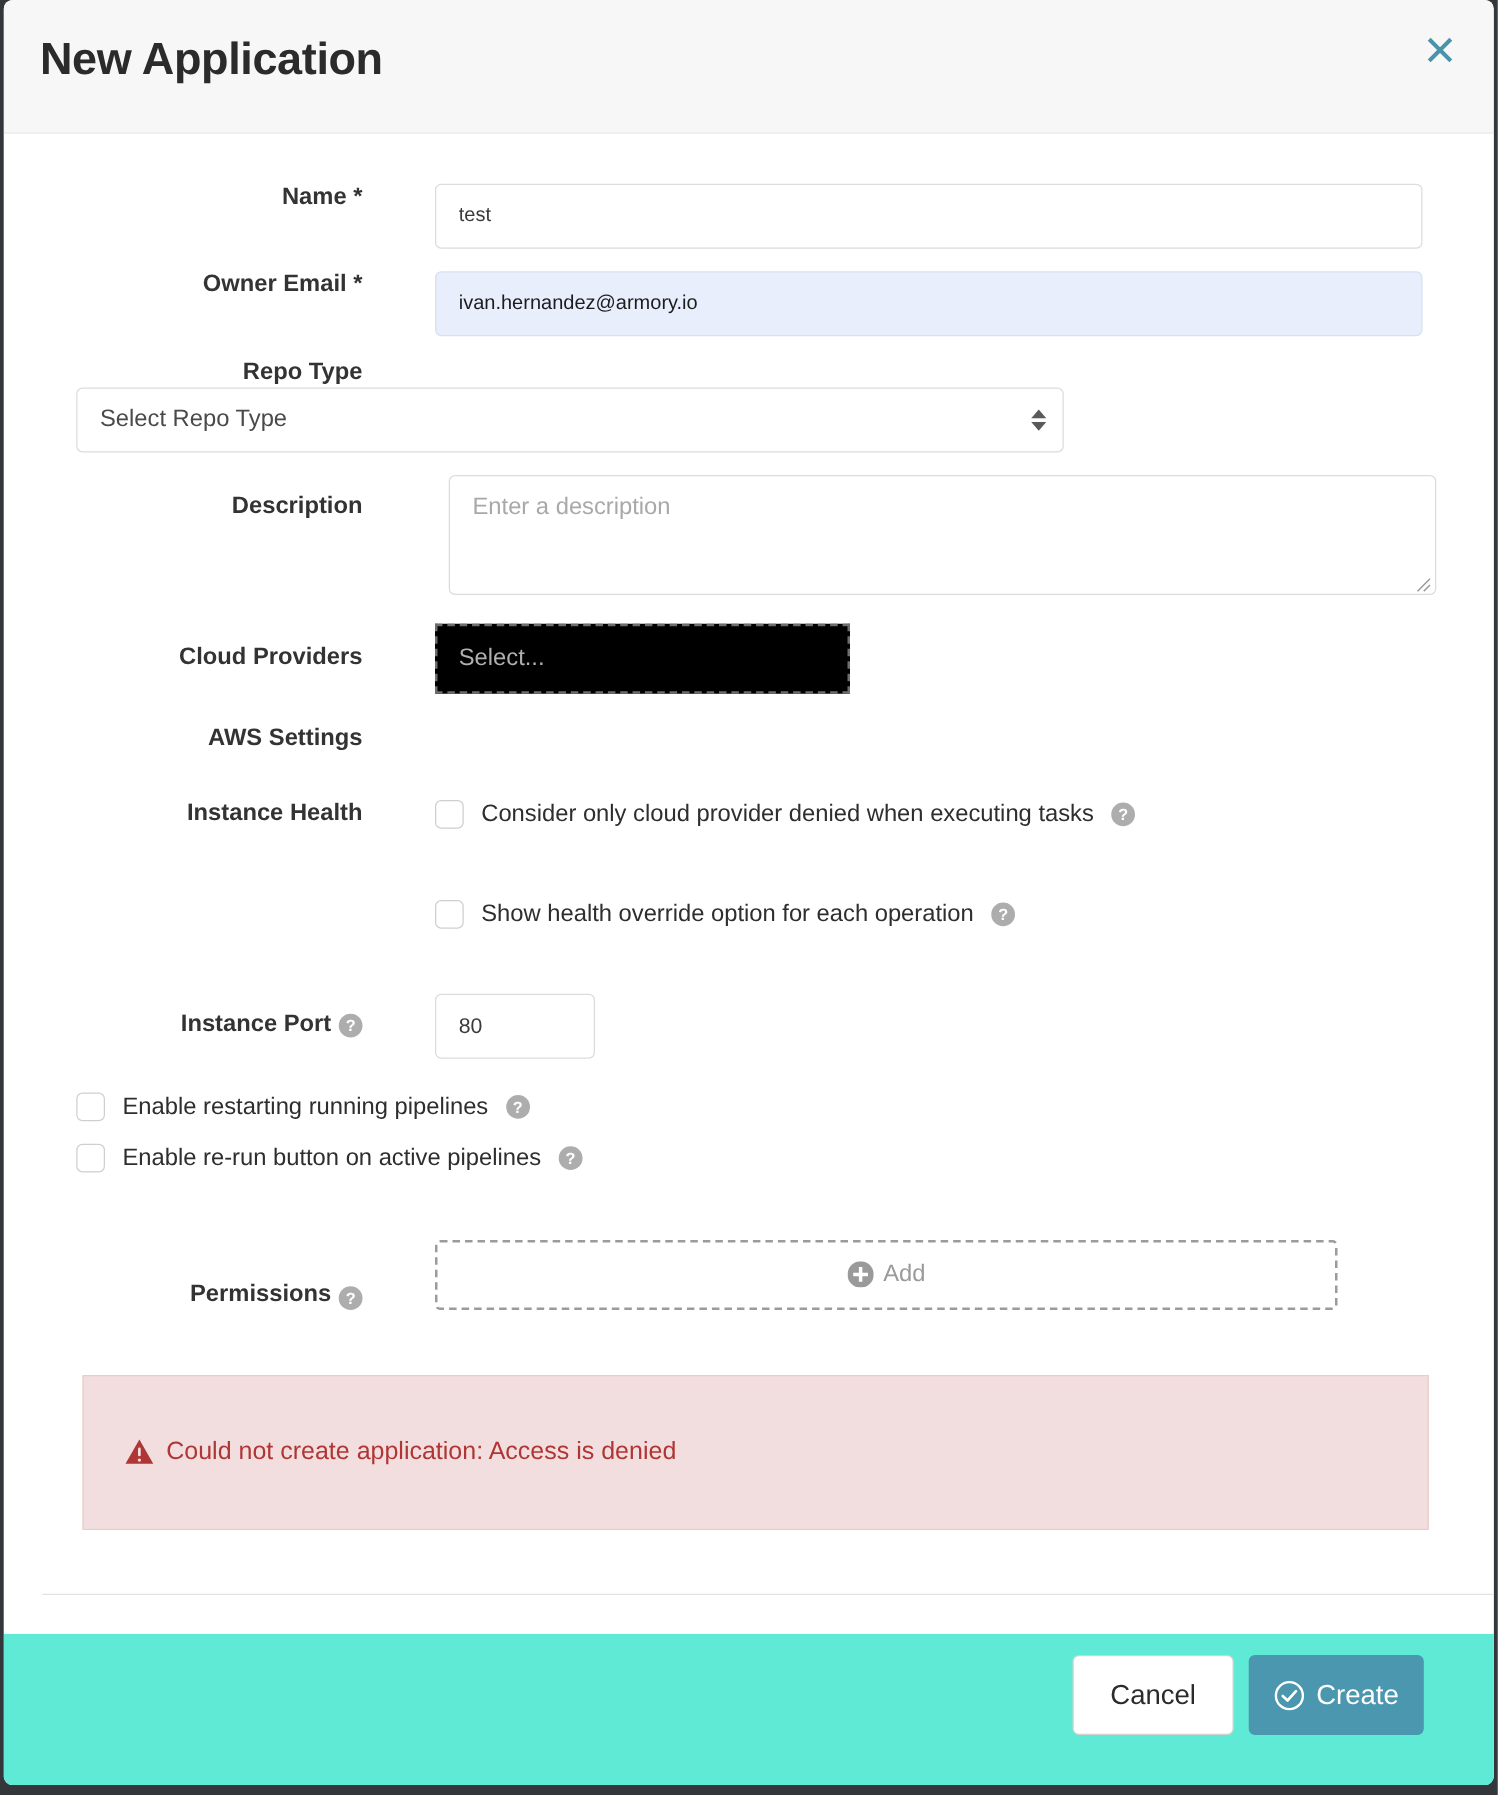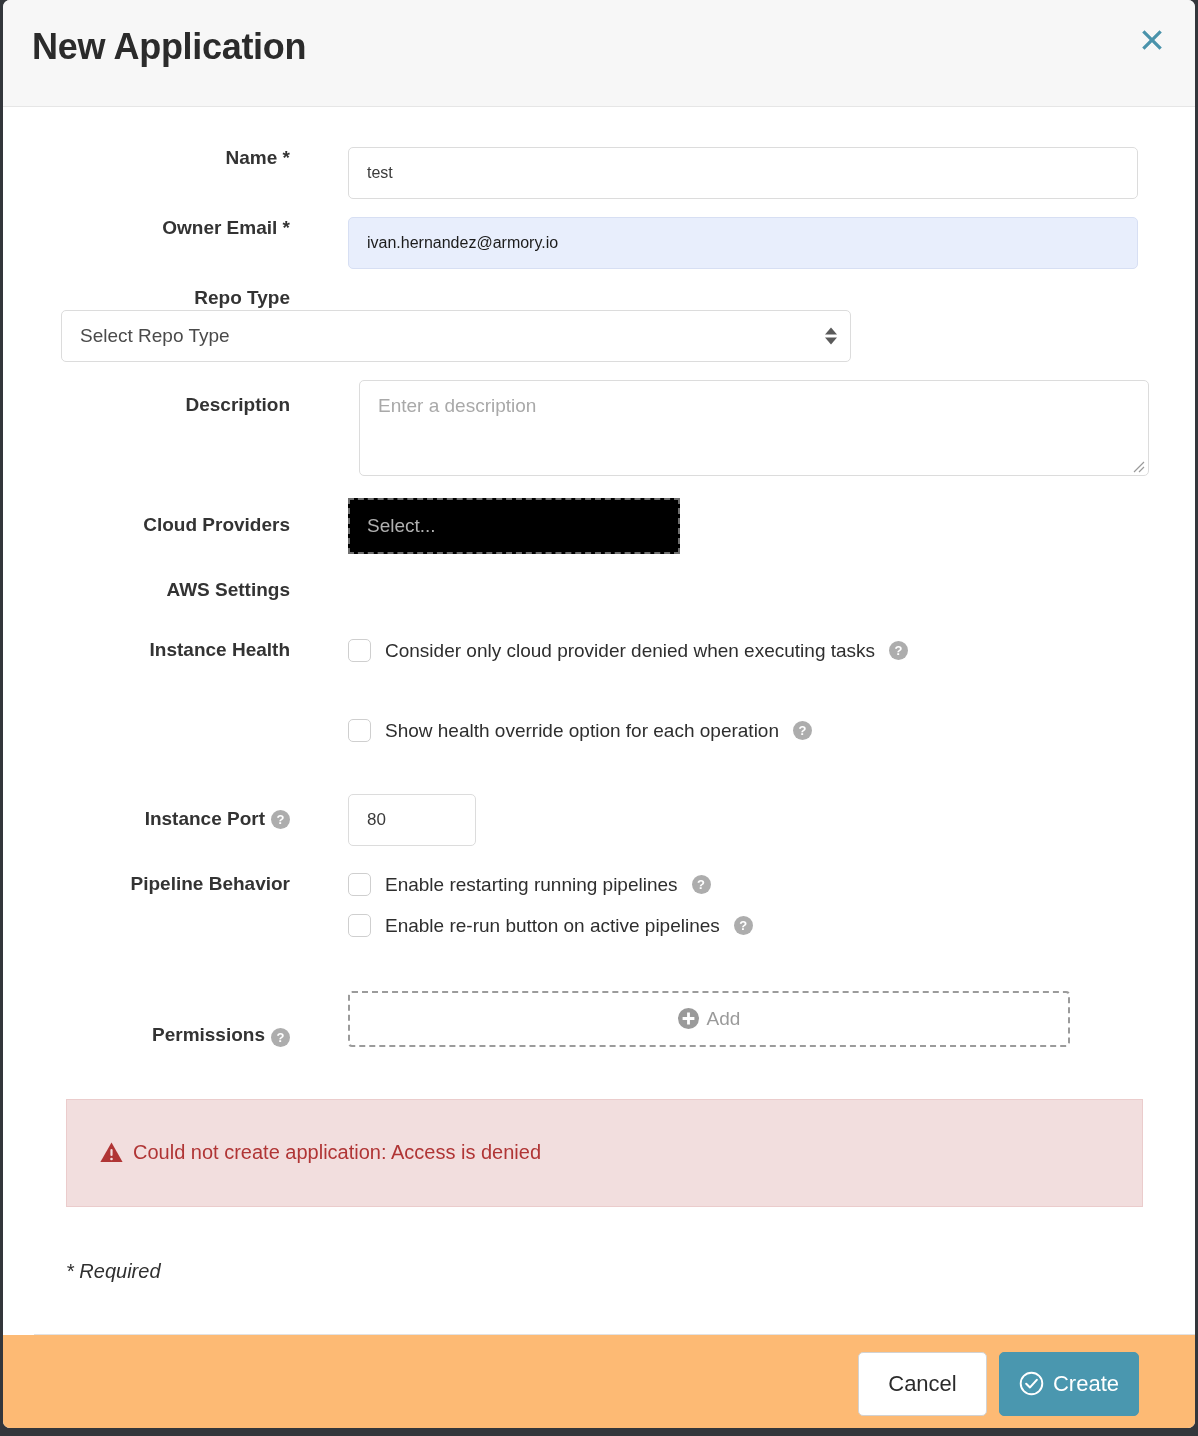--- a/index.html
+++ b/index.html
@@ -255,21 +255,21 @@
     font-family: "Liberation Sans", sans-serif;
     cursor: pointer;
     line-height: 1;
     vertical-align: middle;
   }
 
   
   .alert {
     margin: 0 0 0 63px;
     width: 1077px;
-    height: 108px;
+    height: 124px;
     box-sizing: border-box;
     background: #f2dede;
     border: 1px solid #ebcccc;
     display: flex;
     align-items: center;
     padding-left: 33px;
     gap: 10px;
   }
   .alert-text {
     font-size: 20px;
@@ -287,21 +287,21 @@
     margin-left: 31px;
     width: 1161px;
     height: 1px;
     background: #e2e2e2;
   }
 
   
   .modal-footer {
     height: 121px;
     min-height: 121px;
-    background: #fdba74;
+    background: #5eead4;
     display: flex;
     align-items: flex-start;
     justify-content: flex-end;
     padding: 17px 56px 0 0;
     box-sizing: border-box;
     gap: 12px;
   }
   .btn {
     font-family: "Liberation Sans", sans-serif;
     font-size: 22px;
@@ -424,21 +424,20 @@
       <div class="flabel" style="height:52px;">
         <span>Instance Port</span>
         <span class="help">?</span>
       </div>
       <div class="fcontrol">
         <input class="txt-input small" type="text" value="80" style="">
       </div>
     </div>
 
     <div class="frow" style="margin-top:22px;">
-      <div class="flabel" style="height:34px;">Pipeline Behavior</div>
       <div class="fcontrol">
         <div class="cbrow">
           <span class="cbox"></span>
           <span class="cblabel">Enable restarting running pipelines</span>
           <span class="help">?</span>
         </div>
         <div class="cbrow" style="margin-top:7px;">
           <span class="cbox"></span>
           <span class="cblabel">Enable re-run button on active pipelines</span>
           <span class="help">?</span>
@@ -464,21 +463,20 @@
 
     <div class="alert" style="margin-top:52px;">
       <svg width="23" height="21" viewBox="0 0 23 21" aria-hidden="true">
         <path d="M11.5 0.5 L22.6 20 L0.4 20 Z" fill="#b03535"></path>
         <rect x="10.4" y="7" width="2.2" height="7" rx="1.1" fill="#f2dede"></rect>
         <circle cx="11.5" cy="17" r="1.3" fill="#f2dede"></circle>
       </svg>
       <span class="alert-text">Could not create application: Access is denied</span>
     </div>
 
-    <div class="required-note" style="margin-top:53px;">* Required</div>
 
     <div class="divider" style="margin-top:51px;"></div>
   </div>
 
   <div class="modal-footer">
     <button class="btn btn-cancel">
       <span>Cancel</span>
     </button>
     <button class="btn btn-create">
       <svg width="25" height="25" viewBox="0 0 25 25" aria-hidden="true">

